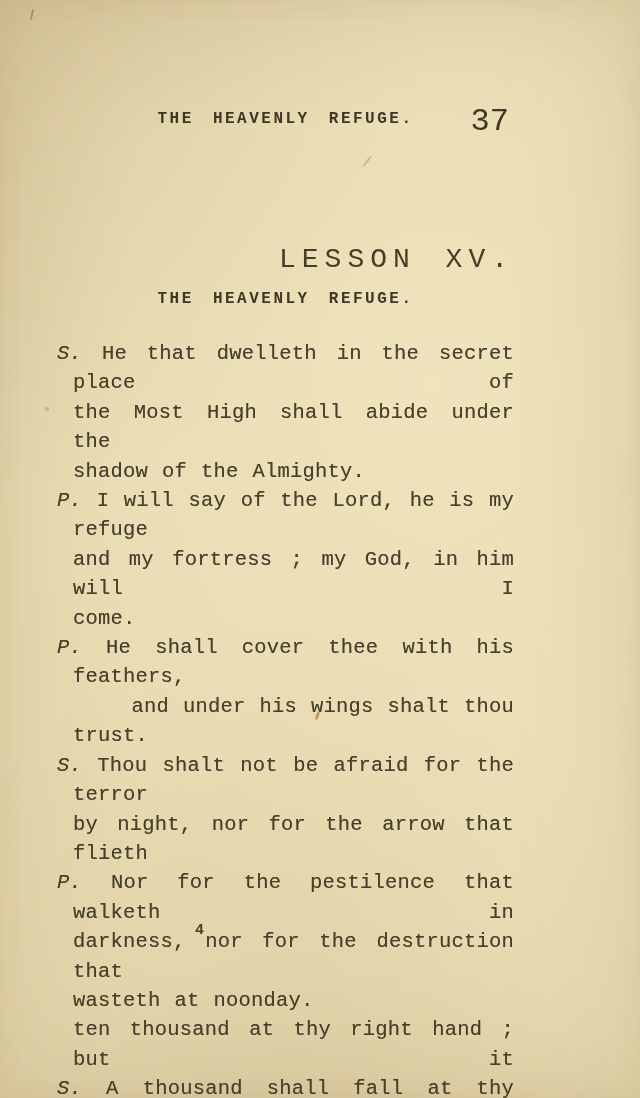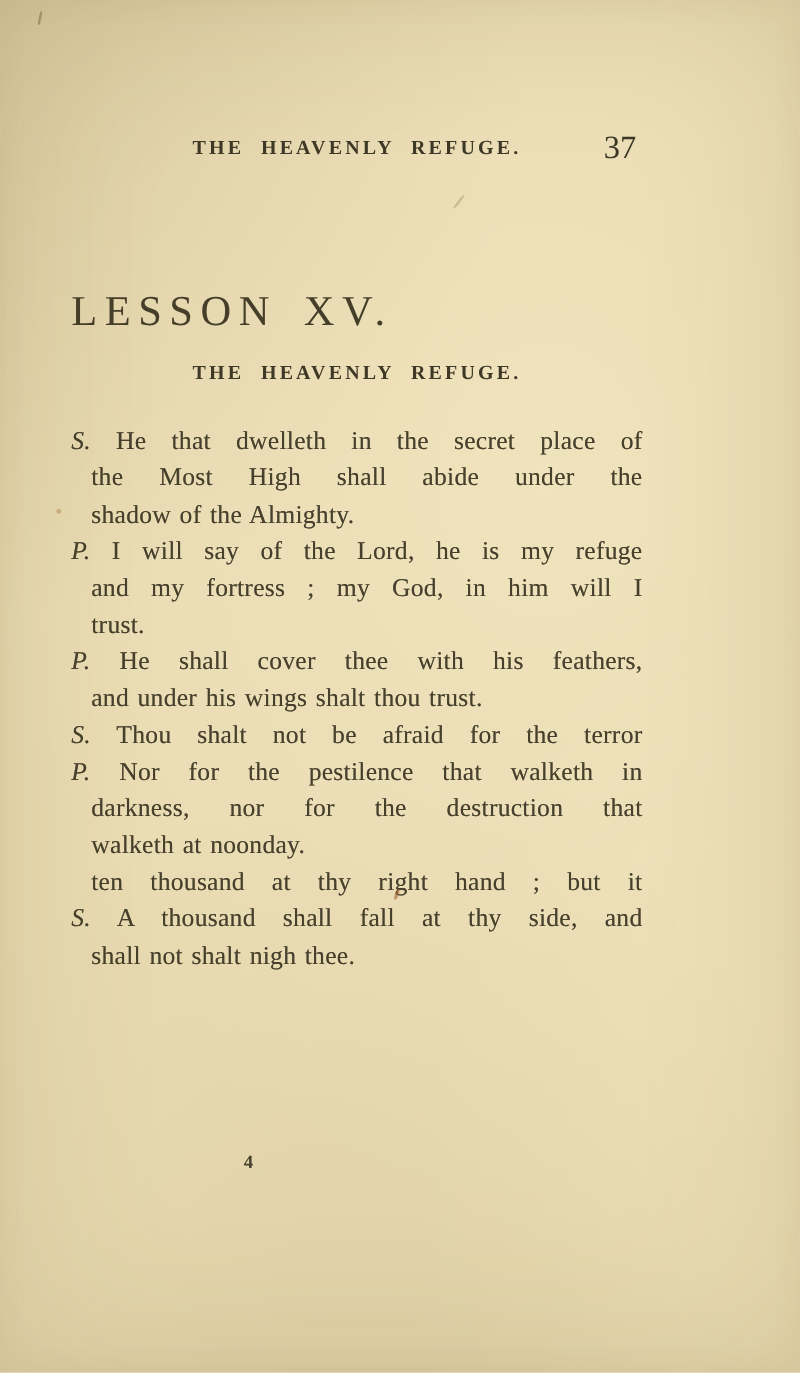--- a/index.html
+++ b/index.html
@@ -7,21 +7,21 @@
     position: relative;
     width: 640px;
     height: 1098px;
     overflow: hidden;
     background:
       radial-gradient(120% 90% at 68% 35%, rgba(255,246,214,0.30), rgba(255,246,214,0) 60%),
       radial-gradient(150% 100% at 0% 0%, rgba(116,88,38,0.13), rgba(116,88,38,0) 45%),
       radial-gradient(140% 120% at 45% 118%, rgba(116,88,38,0.10), rgba(116,88,38,0) 52%),
       radial-gradient(100% 80% at 105% 85%, rgba(255,244,206,0.18), rgba(255,244,206,0) 55%),
       #e9dbb2;
-    font-family: Liberation Serif, serif;
+    font-family: Liberation Mono, monospace;
     color: #46402c;
   }
   .vignette {
     position: absolute; inset: 0; pointer-events: none;
     box-shadow: inset 0 0 130px rgba(110,85,40,0.16), inset 0 0 28px rgba(110,85,40,0.05);
   }
   .content {
     position: absolute;
     left: 57px; top: 0;
     width: 457px; height: 100%;
@@ -36,28 +36,28 @@
     text-align: center;
     font-size: 16px;
     font-weight: bold;
     letter-spacing: 2.5px;
     word-spacing: 7px;
     color: #3e3826;
     top: 2px;
   }
   .page-number {
     position: absolute; right: 5px; top: -5px;
-    font-size: 26px;
+    font-size: 32px;
     color: #3e3826;
   }
   .lesson-title {
     position: absolute;
-    left: 0; right: 0; top: 231px;
-    text-align: left;
-    font-size: 34px;
+    left: 0; right: 0; top: 244px;
+    text-align: right;
+    font-size: 28px;
     letter-spacing: 6px;
     word-spacing: 7px;
     color: #453e29;
   }
   .lesson-subtitle {
     position: absolute;
     left: 0; right: 0; top: 290px;
     text-align: center;
     font-size: 16px;
     font-weight: bold;
@@ -75,21 +75,21 @@
     word-spacing: 1.5px;
     text-shadow: 0 0 0.5px rgba(70,64,44,0.55);
   }
   .paragraph { padding-left: 16px; }
   .line {
     text-align: justify;
     text-align-last: justify;
     text-justify: inter-word;
   }
   .line.first { text-indent: -16px; }
-  .line.last { text-align: center; text-align-last: left; }
+  .line.last { text-align: right; text-align-last: left; }
   .marker { font-style: italic; }
   .signature-mark {
     position: absolute;
     left: 138px; top: 922px;
     font-size: 15px;
     font-weight: bold;
     color: #46402c;
   }
   .speck { position: absolute; pointer-events: none; border-radius: 40%; }
   .speck-1 { left: 31px; top: 9px;  width: 2px; height: 11px; background: rgba(95,78,45,0.40); transform: rotate(12deg); }
@@ -110,33 +110,34 @@
     <div class="lesson-subtitle">THE HEAVENLY REFUGE.</div>
     <div class="body-text" id="body-text">
         <div class="paragraph">
           <div class="line first"><i class="marker">S.</i> He that dwelleth in the secret place of</div>
           <div class="line">the Most High shall abide under the</div>
           <div class="line last">shadow of the Almighty.</div>
         </div>
         <div class="paragraph">
           <div class="line first"><i class="marker">P.</i> I will say of the Lord, he is my refuge</div>
           <div class="line">and my fortress ; my God, in him will I</div>
-          <div class="line last">trust.</div>
+          <div class="line last">come.</div>
         </div>
         <div class="paragraph">
           <div class="line first"><i class="marker">P.</i> He shall cover thee with his feathers,</div>
           <div class="line last">and under his wings shalt thou trust.</div>
         </div>
         <div class="paragraph">
           <div class="line first"><i class="marker">S.</i> Thou shalt not be afraid for the terror</div>
+          <div class="line">by night, nor for the arrow that flieth</div>
         </div>
         <div class="paragraph">
           <div class="line first"><i class="marker">P.</i> Nor for the pestilence that walketh in</div>
           <div class="line">darkness, nor for the destruction that</div>
-          <div class="line last">walketh at noonday.</div>
+          <div class="line last">wasteth at noonday.</div>
         </div>
         <div class="paragraph">
           <div class="line">ten thousand at thy right hand ; but it</div>
           <div class="line first"><i class="marker">S.</i> A thousand shall fall at thy side, and</div>
           <div class="line last">shall not shalt nigh thee.</div>
         </div>
       </div>
     <div class="signature-mark">4</div>
   </div>
   <div class="speck speck-1"></div>

